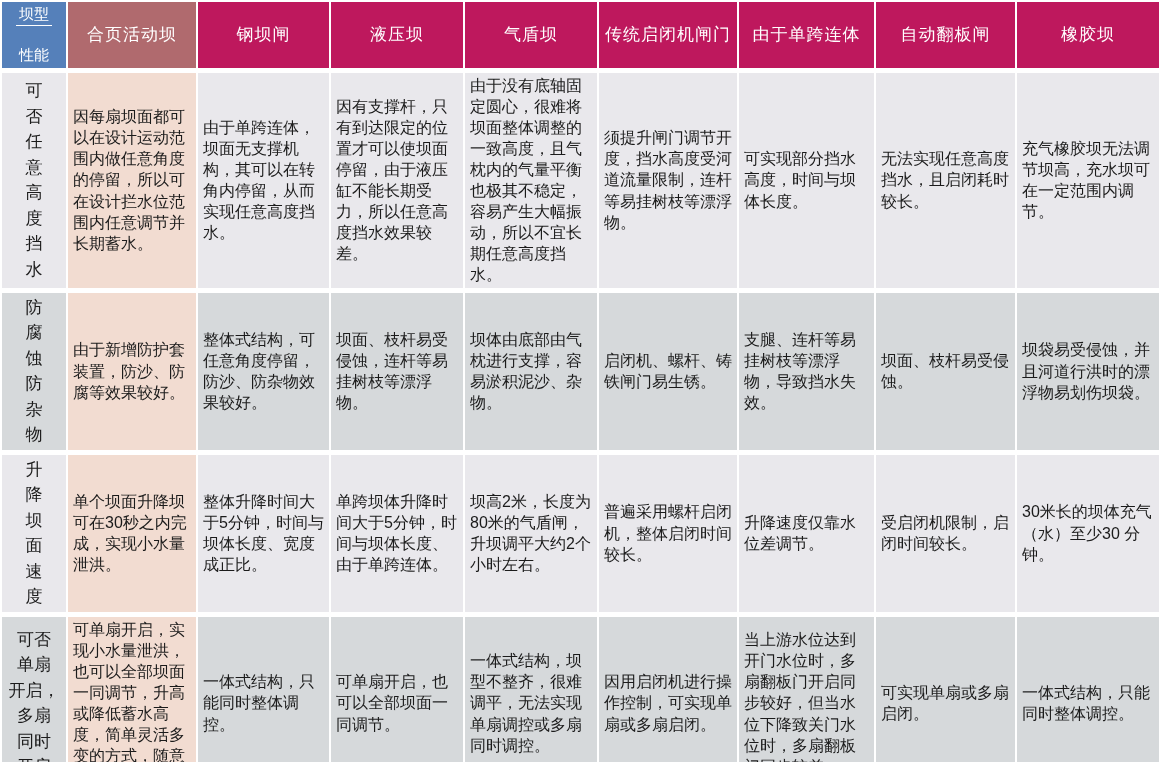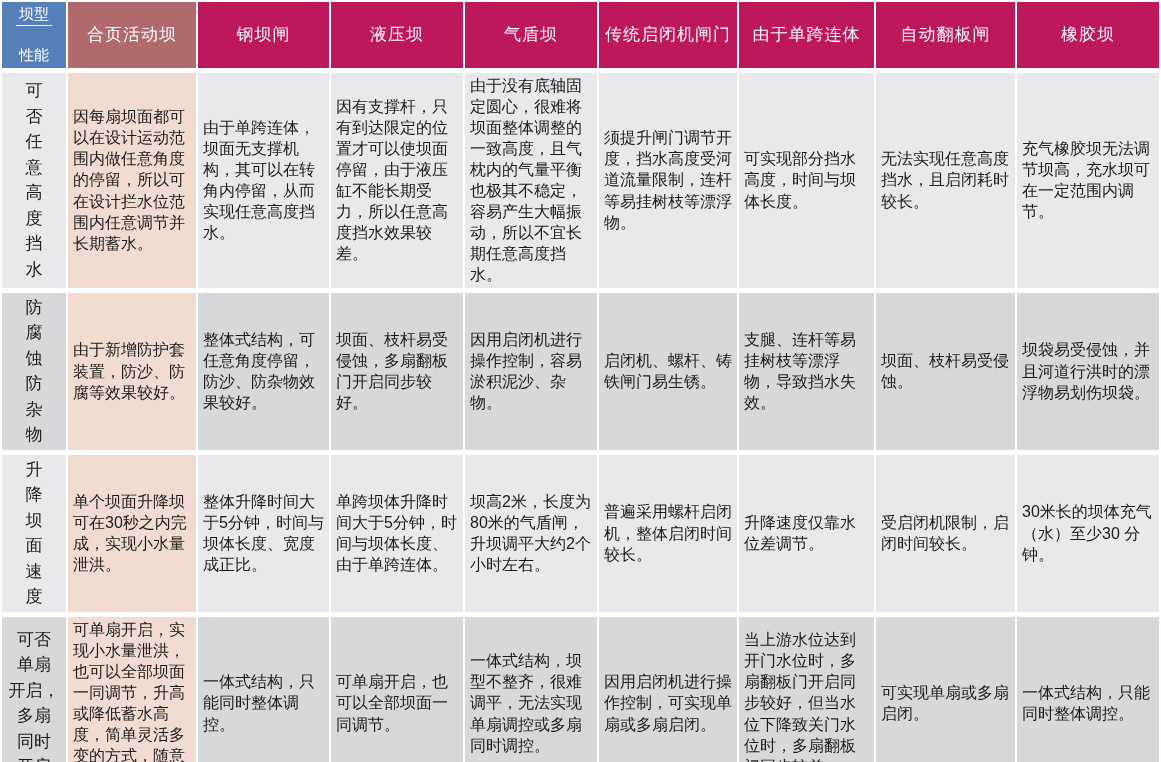--- a/index.html
+++ b/index.html
@@ -124,22 +124,22 @@
       </tr>
       <tr class="r2 dark">
         <th class="rowlabel">防
 腐
 蚀
 防
 杂
 物</th>
         <td class="cell hl">由于新增防护套装置，防沙、防腐等效果较好。</td>
         <td class="cell">整体式结构，可任意角度停留，防沙、防杂物效果较好。</td>
-        <td class="cell">坝面、枝杆易受侵蚀，多扇翻板门开启同步较好。</td>
-        <td class="cell">因用启闭机进行操作控制，容易淤积泥沙、杂物。</td>
+        <td class="cell">坝面、枝杆易受侵蚀，连杆等易挂树枝等漂浮物。</td>
+        <td class="cell">坝体由底部由气枕进行支撑，容易淤积泥沙、杂物。</td>
         <td class="cell">启闭机、螺杆、铸铁闸门易生锈。</td>
         <td class="cell">支腿、连杆等易挂树枝等漂浮物，导致挡水失效。</td>
         <td class="cell">坝面、枝杆易受侵蚀。</td>
         <td class="cell">坝袋易受侵蚀，并且河道行洪时的漂浮物易划伤坝袋。</td>
       </tr>
       <tr class="r3 light">
         <th class="rowlabel">升
 降
 坝
 面

